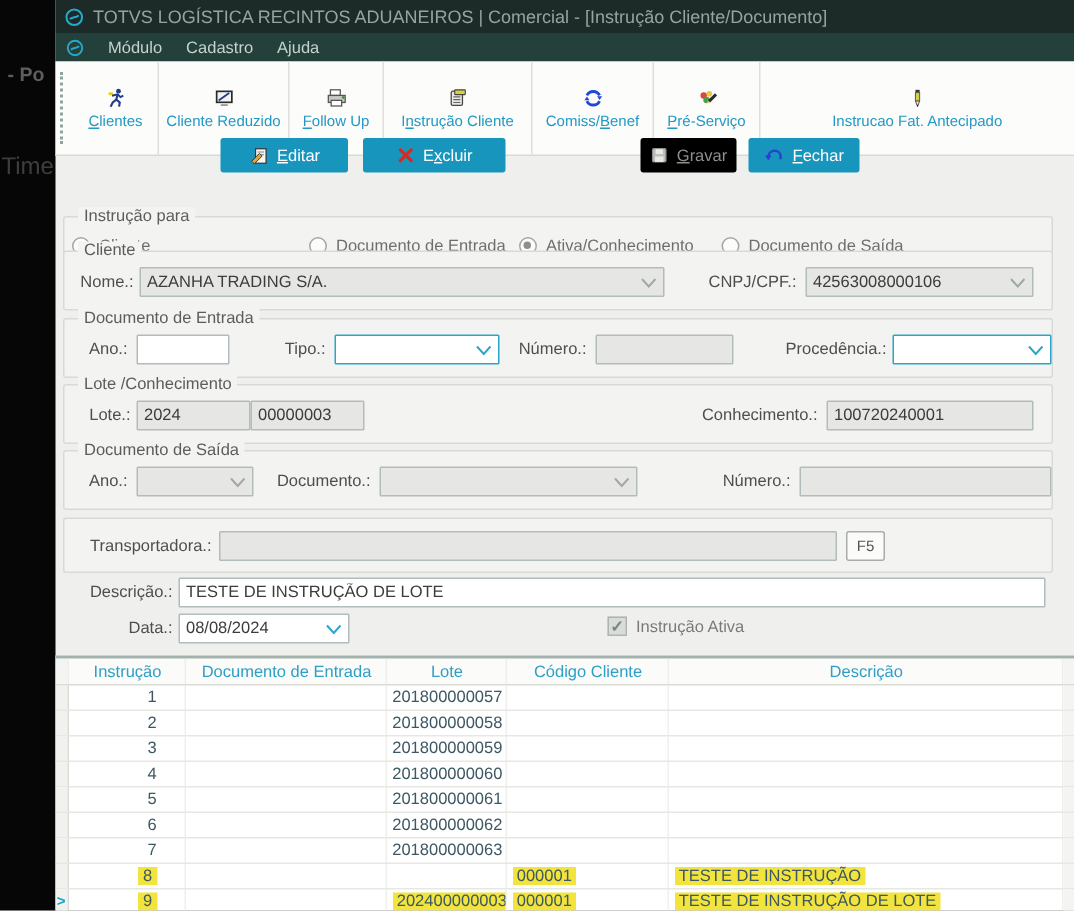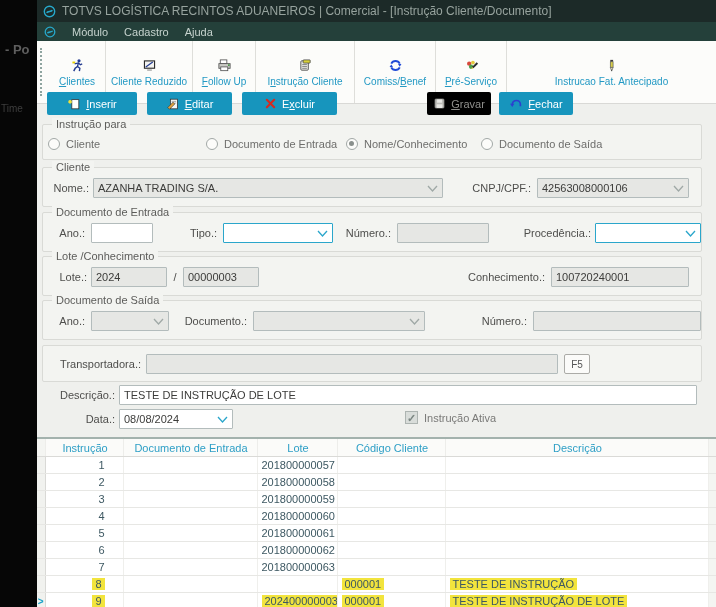--- a/index.html
+++ b/index.html
@@ -1,19 +1,19 @@
 <!DOCTYPE html>
 <html><head>
 <meta charset="utf-8">
 <style>
   html,body{margin:0;padding:0}
   body{width:716px;height:607px;background:#060606;overflow:hidden;position:relative;
        font-family:"Liberation Sans",sans-serif;-webkit-font-smoothing:antialiased}
   .bg-partial-1{position:absolute;left:5px;top:42px;color:#5e5e5e;font-weight:bold;font-size:13px}
-  .bg-partial-2{position:absolute;left:1px;top:103px;color:#3e3e3e;font-size:10px}
+  .bg-partial-2{position:absolute;left:1px;top:103px;color:#3e3e3e;font-size:16px}
 
   .win{position:absolute;left:37px;top:0;width:679px;height:607px;background:#EFF0ED}
 
   
   .titlebar{position:absolute;left:0;top:0;width:100%;height:22px;background:#1C2A28;
             display:flex;align-items:center;gap:6px;padding-left:6px;box-sizing:border-box}
   .titlebar .t{color:#97A39E;font-size:12px;white-space:nowrap;overflow:hidden}
 
   
   .menubar{position:absolute;left:0;top:22px;width:100%;height:19px;background:#24403A;
@@ -181,34 +181,20 @@
             <rect x="6.7" y="2" width="3" height="2" fill="#3A3A3A"></rect>
             <rect x="6.7" y="4" width="3" height="6" fill="#D8CE4A" stroke="#555" stroke-width="0.7"></rect>
             <polygon points="6.7,10 9.7,10 8.2,14" fill="#E8E2B8" stroke="#555" stroke-width="0.7"></polygon>
             <polygon points="7.7,12.6 8.7,12.6 8.2,14" fill="#222"></polygon>
           </svg>
       </span>
       <span class="lbl">Instrucao Fat. Antecipado</span>
     </div>
   </div>
 
-  <button class="btn" style="left:10px;width:90px">
-    <span style="display:flex">
-      <svg width="14" height="14" viewBox="0 0 16 16">
-          <rect x="5.5" y="3" width="8" height="10.5" fill="#FFF" stroke="#333" stroke-width="0.9"></rect>
-          <g stroke="#F0E13C" stroke-width="1.5">
-            <line x1="3.5" y1="3.5" x2="3.5" y2="7.5"></line>
-            <line x1="1.5" y1="5.5" x2="5.5" y2="5.5"></line>
-            <line x1="2.1" y1="4.1" x2="4.9" y2="6.9"></line>
-            <line x1="4.9" y1="4.1" x2="2.1" y2="6.9"></line>
-          </g>
-        </svg>
-    </span>
-    <span><u>I</u>nserir</span>
-  </button>
   <button class="btn" style="left:110px;width:85px">
     <span style="display:flex">
       <svg width="14" height="14" viewBox="0 0 16 16">
           <rect x="5" y="2.5" width="8" height="11" fill="#F7F7F4" stroke="#333" stroke-width="0.9"></rect>
           <line x1="6.5" y1="5" x2="11.5" y2="5" stroke="#888" stroke-width="0.8"></line>
           <line x1="6.5" y1="7" x2="11.5" y2="7" stroke="#888" stroke-width="0.8"></line>
           <path d="M2 12 L8 6 L10 8 L4 14 Z" fill="#E0A23C" stroke="#333" stroke-width="0.7"></path>
         </svg>
     </span>
     <span><u>E</u>ditar</span>
@@ -237,33 +223,33 @@
   <button class="btn" style="left:462px;width:74px">
     <span style="display:flex">
       <svg width="14" height="14" viewBox="0 0 16 16">
           <path d="M3.8 8.2 C3.8 5.4 6.2 4 8.6 4 C11 4 13 5.8 13 8.3 L13 10.5" stroke="#2B3FD0" stroke-width="1.9" fill="none"></path>
           <polygon points="1.2,7.6 6.2,7.6 3.7,11.4" fill="#2B3FD0"></polygon>
         </svg>
     </span>
     <span><u>F</u>echar</span>
   </button>
 
-  <div class="group" style="top:124px;height:36px">
+  <div class="group" style="top:144px;height:36px">
     <span class="glabel">Instrução para</span>
     <span class="radio" style="left:5px">
       <span class="rcirc"></span>
       <span class="rlabel">Cliente</span>
     </span>
     <span class="radio" style="left:163px">
       <span class="rcirc"></span>
       <span class="rlabel">Documento de Entrada</span>
     </span>
     <span class="radio checked" style="left:303px">
       <span class="rcirc"></span>
-      <span class="rlabel">Nome/Conhecimento</span>
+      <span class="rlabel">Ativa/Conhecimento</span>
     </span>
     <span class="radio" style="left:438px">
       <span class="rcirc"></span>
       <span class="rlabel">Documento de Saída</span>
     </span>
   </div>
 
   <div class="group" style="top:167px;height:40px">
     <span class="glabel">Cliente</span>
     <span class="flabel" style="left:6px;top:10px;width:40px">Nome.:</span>
@@ -310,21 +296,21 @@
           </svg>
         </span>
     </div>
   </div>
 
   <div class="group" style="top:256px;height:40px">
     <span class="glabel">Lote /Conhecimento</span>
     <span class="flabel" style="left:8px;top:10px;width:36px">Lote.:</span>
     <input class="input gray" style="left: 48px; top: 10px; width: 76px;" value="2024">
     <span class="flabel" style="left:128px;top:10px;width:8px;text-align:center">/</span>
-    <input class="input gray" style="left: 140px; top: 10px; width: 76px;" value="00000003">
+    <input class="input gray" style="left: 124px; top: 10px; width: 76px;" value="00000003">
     <span class="flabel" style="left:418px;top:10px;width:84px">Conhecimento.:</span>
     <input class="input gray" style="left: 508px; top: 10px; width: 138px;" value="100720240001">
   </div>
 
   <div class="group" style="top:300px;height:40px">
     <span class="glabel">Documento de Saída</span>
     <span class="flabel" style="left:10px;top:10px;width:32px">Ano.:</span>
     <div class="combo gray" style="left:48px;top:10px;width:78px">
       <span></span>
       <span class="chev">

